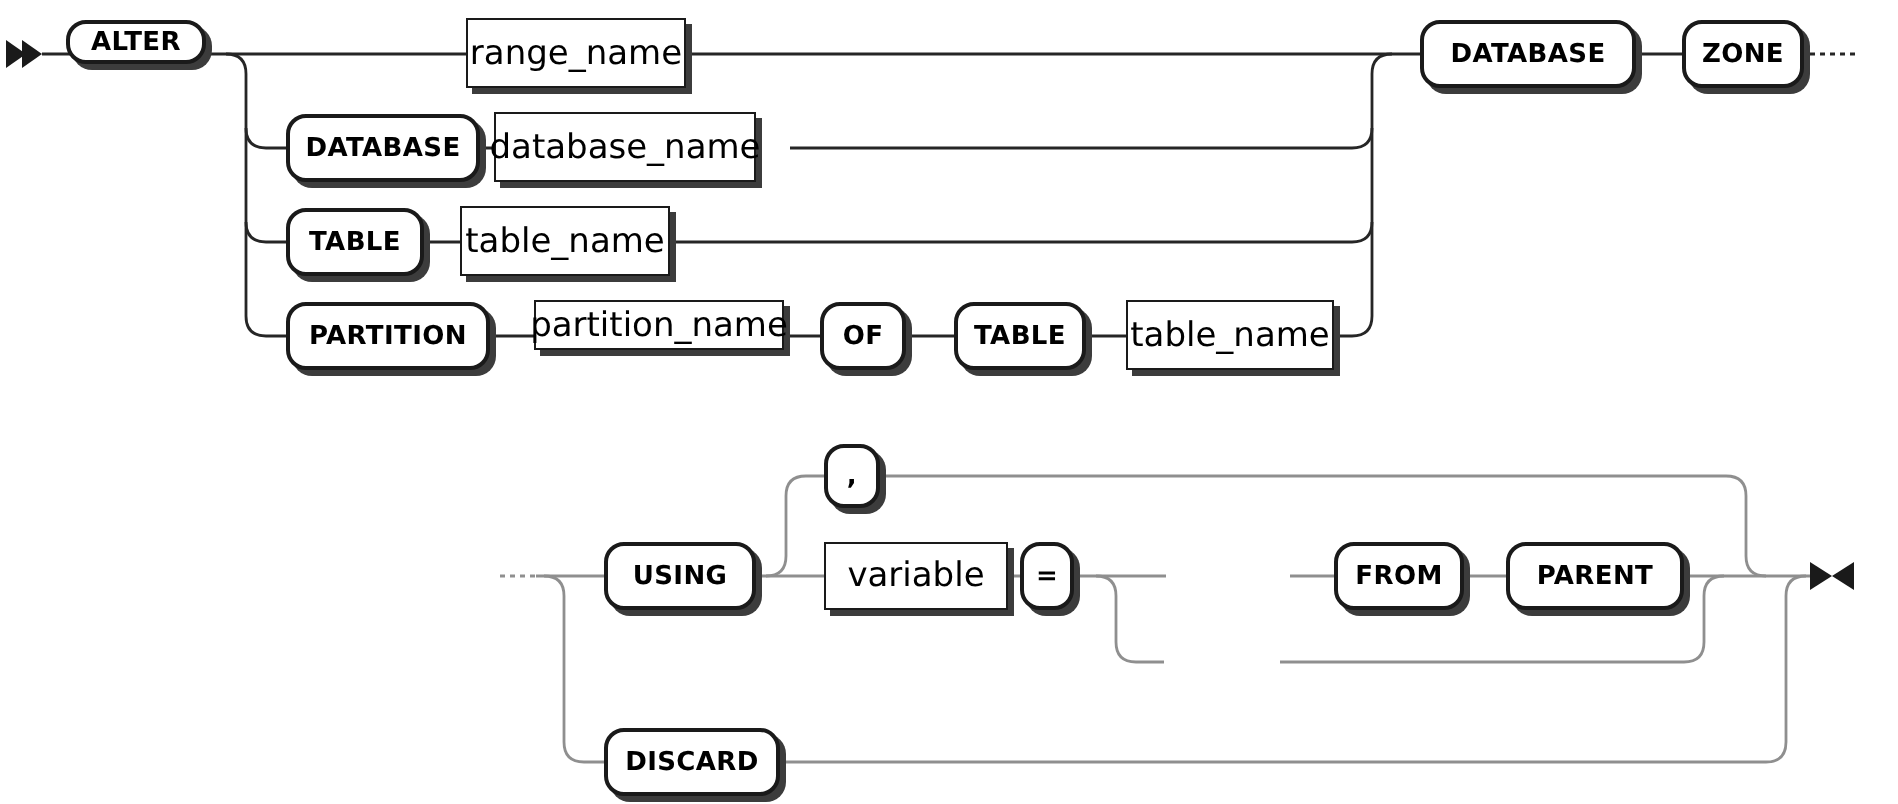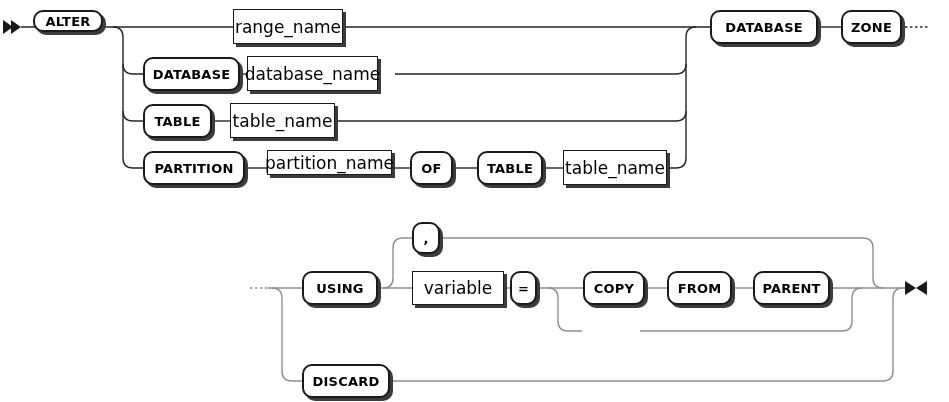--- a/index.html
+++ b/index.html
@@ -114,18 +114,17 @@
   <div class="node kw" style="left:477px;top:151px;width:66px;height:34px">TABLE</div>
   <div class="node var" style="left:563px;top:150px;width:104px;height:35px">table_name</div>
 
   <div class="node kw" style="left:710px;top:10px;width:108px;height:34px">DATABASE</div>
   <div class="node kw" style="left:841px;top:10px;width:61px;height:34px">ZONE</div>
 
   <div class="node kw" style="left:302px;top:271px;width:76px;height:34px">USING</div>
   <div class="node kw" style="left:412px;top:222px;width:28px;height:32px">,</div>
   <div class="node var" style="left:412px;top:271px;width:92px;height:34px">variable</div>
   <div class="node kw" style="left:510px;top:271px;width:27px;height:34px">=</div>
-  <div class="node kw" style="left:583px;top:271px;width:62px;height:34px">COPY</div>
   <div class="node kw" style="left:667px;top:271px;width:65px;height:34px">FROM</div>
-  <div class="node kw" style="left:753px;top:271px;width:77px;height:34px">PARENT</div>
+  <div class="node kw" style="left:753px;top:271px;width:89px;height:34px">PARENT</div>
   <div class="node kw" style="left:302px;top:364px;width:88px;height:34px">DISCARD</div>
 
 </div>
 
 </body></html>

